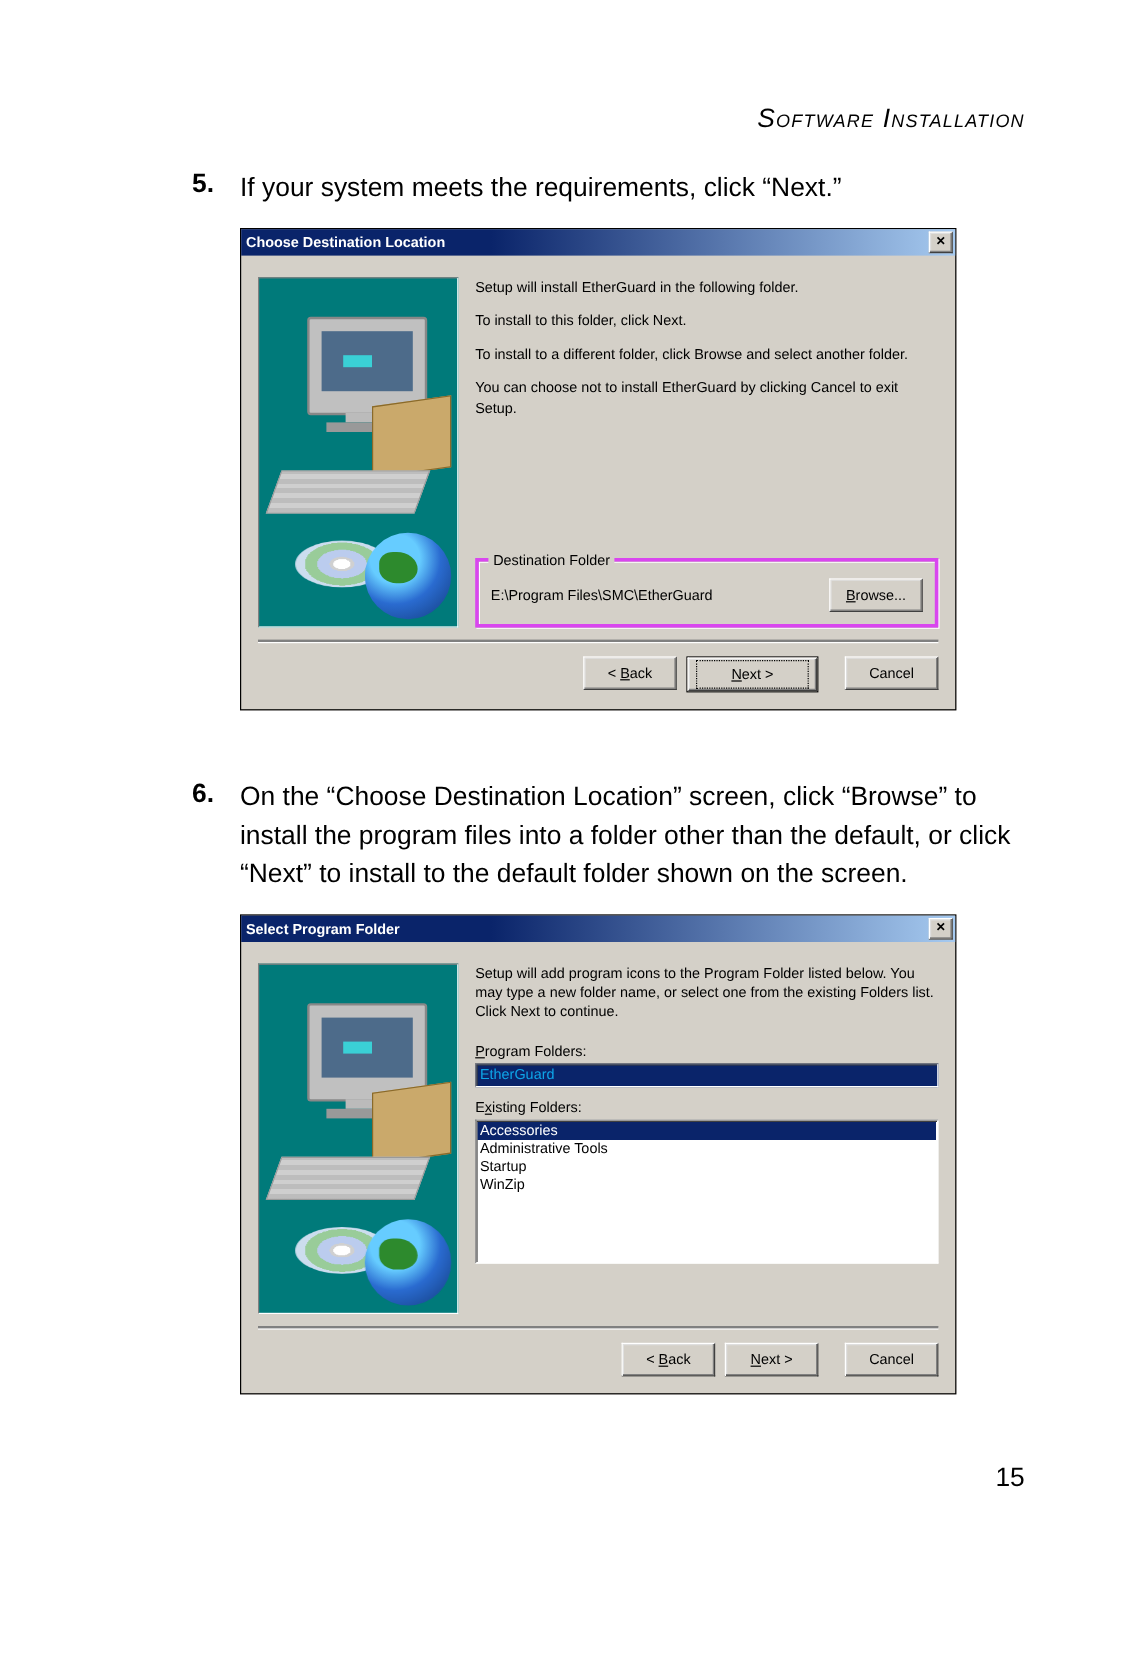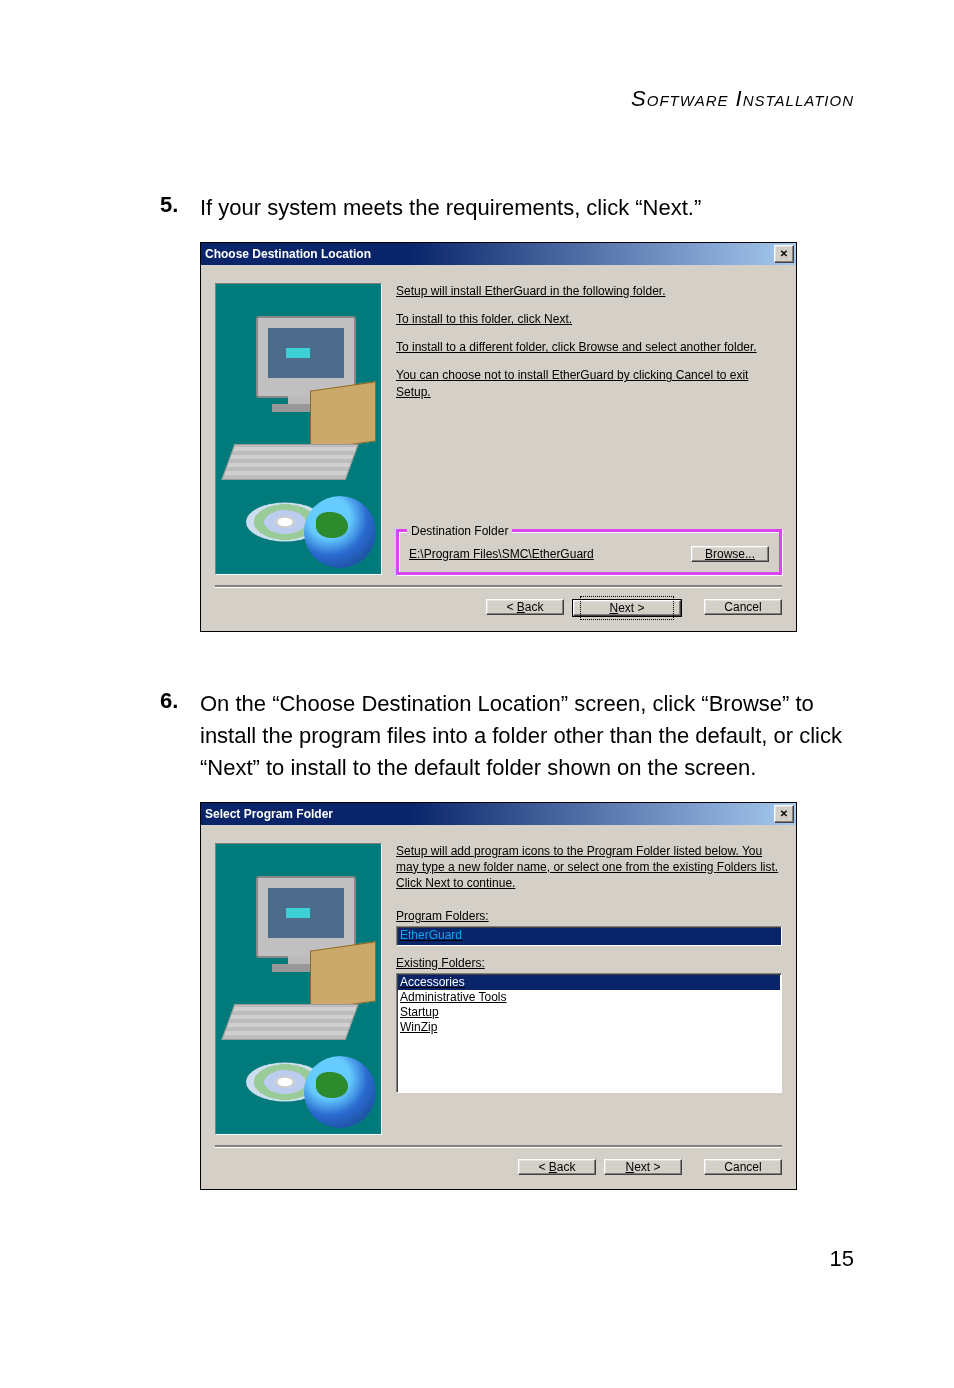--- a/index.html
+++ b/index.html
@@ -13,21 +13,21 @@
   .page {
     padding: 86px 100px 40px 100px;
     box-sizing: border-box;
   }
   .section-header {
     text-align: right;
     font-family: Arial, Helvetica, sans-serif;
     font-style: italic;
     font-size: 22px;
     letter-spacing: 1px;
-    margin-bottom: 80px;
+    margin-bottom: 28px;
     font-variant: small-caps;
   }
   .step {
     display: flex;
     margin: 0 0 18px 60px;
   }
   .step-num {
     font-weight: bold;
     font-size: 22px;
     width: 40px;
@@ -125,21 +125,20 @@
   }
   .globe::after{
     content:""; position:absolute; left:12px; top:16px; width:32px; height:26px;
     background:#2d8a2d; border-radius:40% 60% 50% 50%;
   }
   .dlg-right {
     flex: 1;
     padding-left: 14px;
     display:flex;
     flex-direction:column;
-    text-decoration:underline;
   }
   .dlg-right p { margin: 0 0 12px 0; font-size:12px; line-height:1.35; }
 
   .groupbox {
     border: 3px solid #d946ef;
     box-shadow: inset 1px 1px 0 #fff, 1px 1px 0 #fff;
     padding: 14px 10px 10px 10px;
     position: relative;
     margin-top: auto;
   }
@@ -147,21 +146,21 @@
     position: absolute;
     top: -8px; left: 8px;
     background: #d4d0c8;
     padding: 0 4px;
     font-size: 12px;
   }
   .gb-row { display:flex; align-items:center; }
   .gb-path { flex:1; font-size:12px; }
   .btn {
     min-width: 78px;
-    height: 16px;
+    height: 28px;
     background: #d4d0c8;
     border: 1px solid #404040;
     border-top-color:#fff; border-left-color:#fff;
     box-shadow: inset -1px -1px 0 #808080, inset 1px 1px 0 #dfdfdf;
     font-family: Tahoma, Arial;
     font-size: 12px;
     padding: 0 6px;
     display: inline-flex;
     align-items: center;
     justify-content: center;

